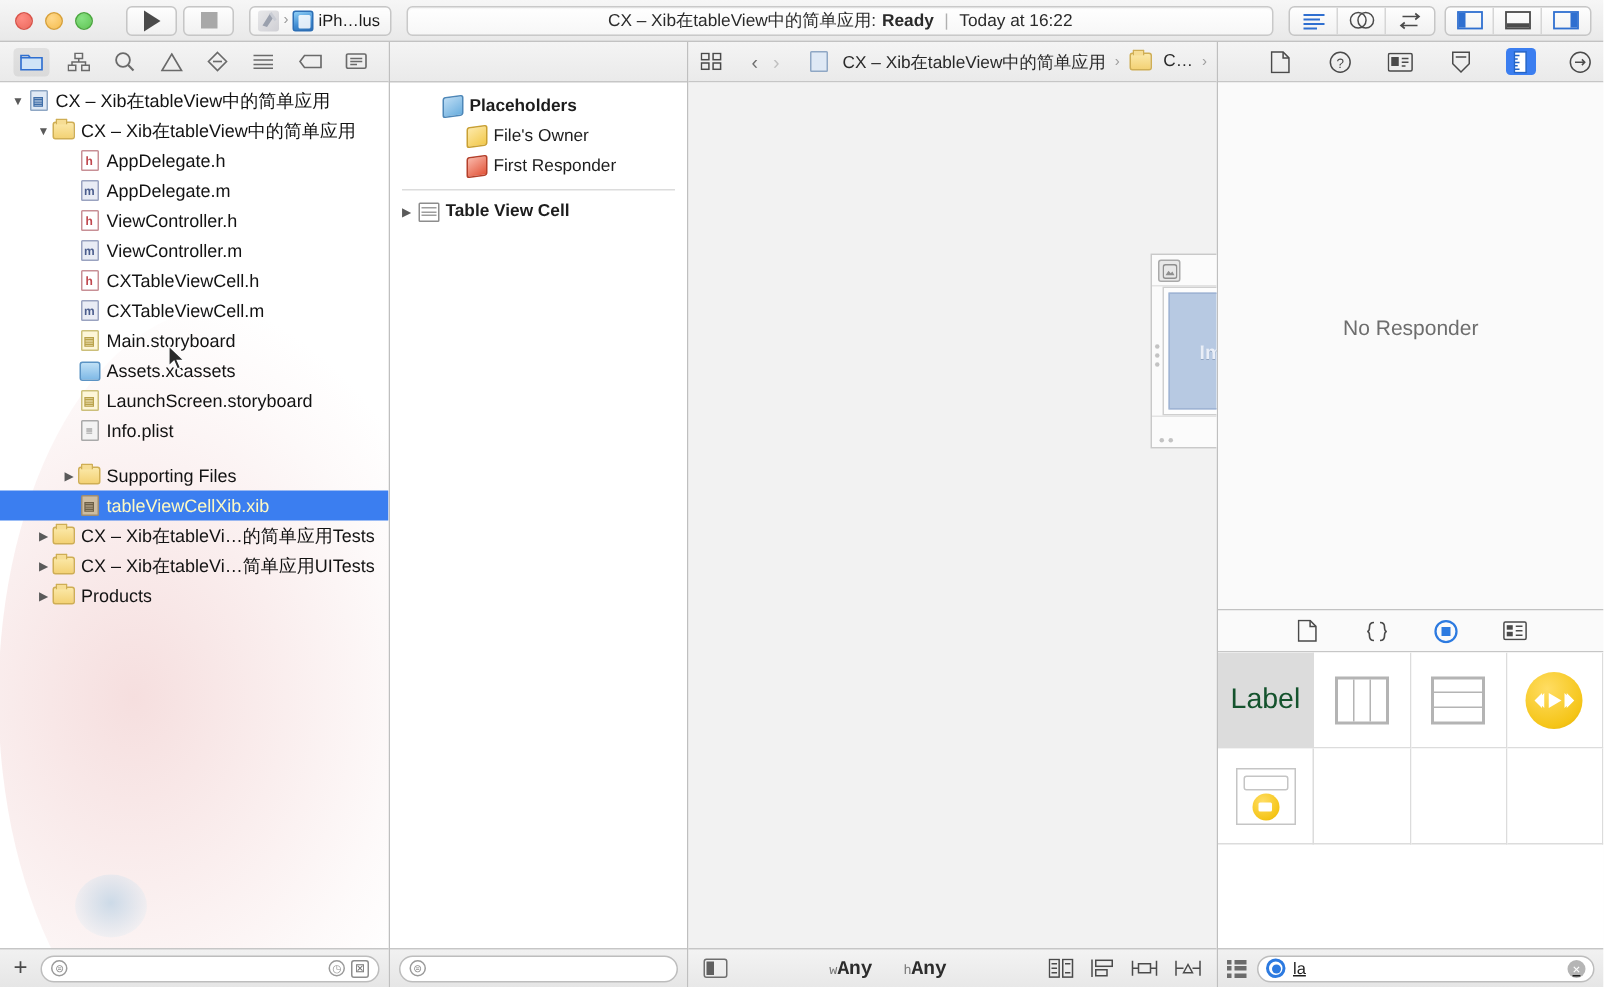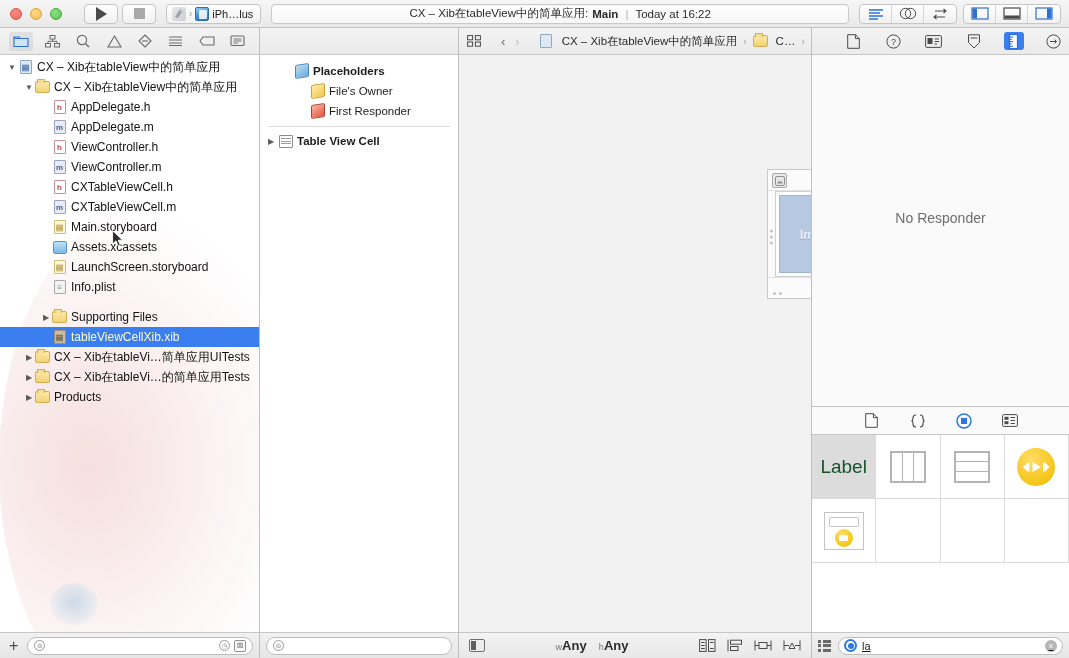--- a/index.html
+++ b/index.html
@@ -268,21 +268,21 @@
     display: block; width: 3px; height: 3px; background: #c3c3c3; border-radius: 50%;
   }
   .handle-bot { position: absolute; left: 5px; bottom: 3px; display: flex; gap: 3px; }
 
   .canvas-foot {
     height: 26px; min-height: 26px; border-top: 1px solid #c6c6c6;
     background: linear-gradient(#f3f3f3,#e8e8e8);
     display: flex; align-items: center; padding: 0 10px; gap: 10px;
   }
   .sizeclass {
-    flex: 1; text-align: center; font-size: 13px; color: #2c2c2c; font-weight: bold;
+    flex: 1; text-align: center; font-size: 13px; color: #2c2c2c; font-weight: bold; font-family: Liberation Mono, monospace;
   }
   .sizeclass .sm { font-size: 9px; font-weight: normal; color: #777; }
   .al-btns { display: flex; gap: 11px; align-items: center; }
   .panel-toggle { width: 16px; height: 13px; border: 1px solid #6e6e6e; border-radius: 2px; position: relative; }
   .panel-toggle::before { content:""; position:absolute; left:1px; top:1px; bottom:1px; width:5px; background:#5f5f5f; }
 
   
   .inspector {
     width: 257px; min-width: 257px; display: flex; flex-direction: column; background: #fafafa;
   }
@@ -391,21 +391,21 @@
             <path d="M6.5 2.2 L8 1 L11.5 6 L10 7.2 Z" fill="#c9ccd4"></path>
           </svg>
       </span>
       <span class="chev-sep">›</span>
       <span class="sim-icon"></span>
       <span>iPh…lus</span>
     </div>
 
     <div class="status-box">
       <span>CX – Xib在tableView中的简单应用:</span>
-      <span class="bold">Main</span>
+      <span class="bold">Ready</span>
       <span class="pipe">|</span>
       <span>Today at 16:22</span>
     </div>
 
     <div class="tb-right">
       <div class="seg">
         <div>
           <svg width="16" height="12" viewBox="0 0 16 12">
               <g stroke="#2f6fd0" stroke-width="1.4">
                 <line x1="1" y1="2" x2="15" y2="2"></line>
@@ -615,28 +615,28 @@
               <span class="ic">
                 <span class="ic-doc ic-xib">▤</span>
               </span>
               <span class="lbl">tableViewCellXib.xib</span>
             </div>
             <div class="row" style="padding-left: 23px;">
               <span class="tw closed"></span>
               <span class="ic">
                 <span class="ic-folder"></span>
               </span>
-              <span class="lbl">CX – Xib在tableVi…简单应用UITests</span>
+              <span class="lbl">CX – Xib在tableVi…的简单应用Tests</span>
             </div>
             <div class="row" style="padding-left: 23px;">
               <span class="tw closed"></span>
               <span class="ic">
                 <span class="ic-folder"></span>
               </span>
-              <span class="lbl">CX – Xib在tableVi…的简单应用Tests</span>
+              <span class="lbl">CX – Xib在tableVi…简单应用UITests</span>
             </div>
             <div class="row" style="padding-left: 23px;">
               <span class="tw closed"></span>
               <span class="ic">
                 <span class="ic-folder"></span>
               </span>
               <span class="lbl">Products</span>
             </div>
           </div>
         <div class="cursor">

